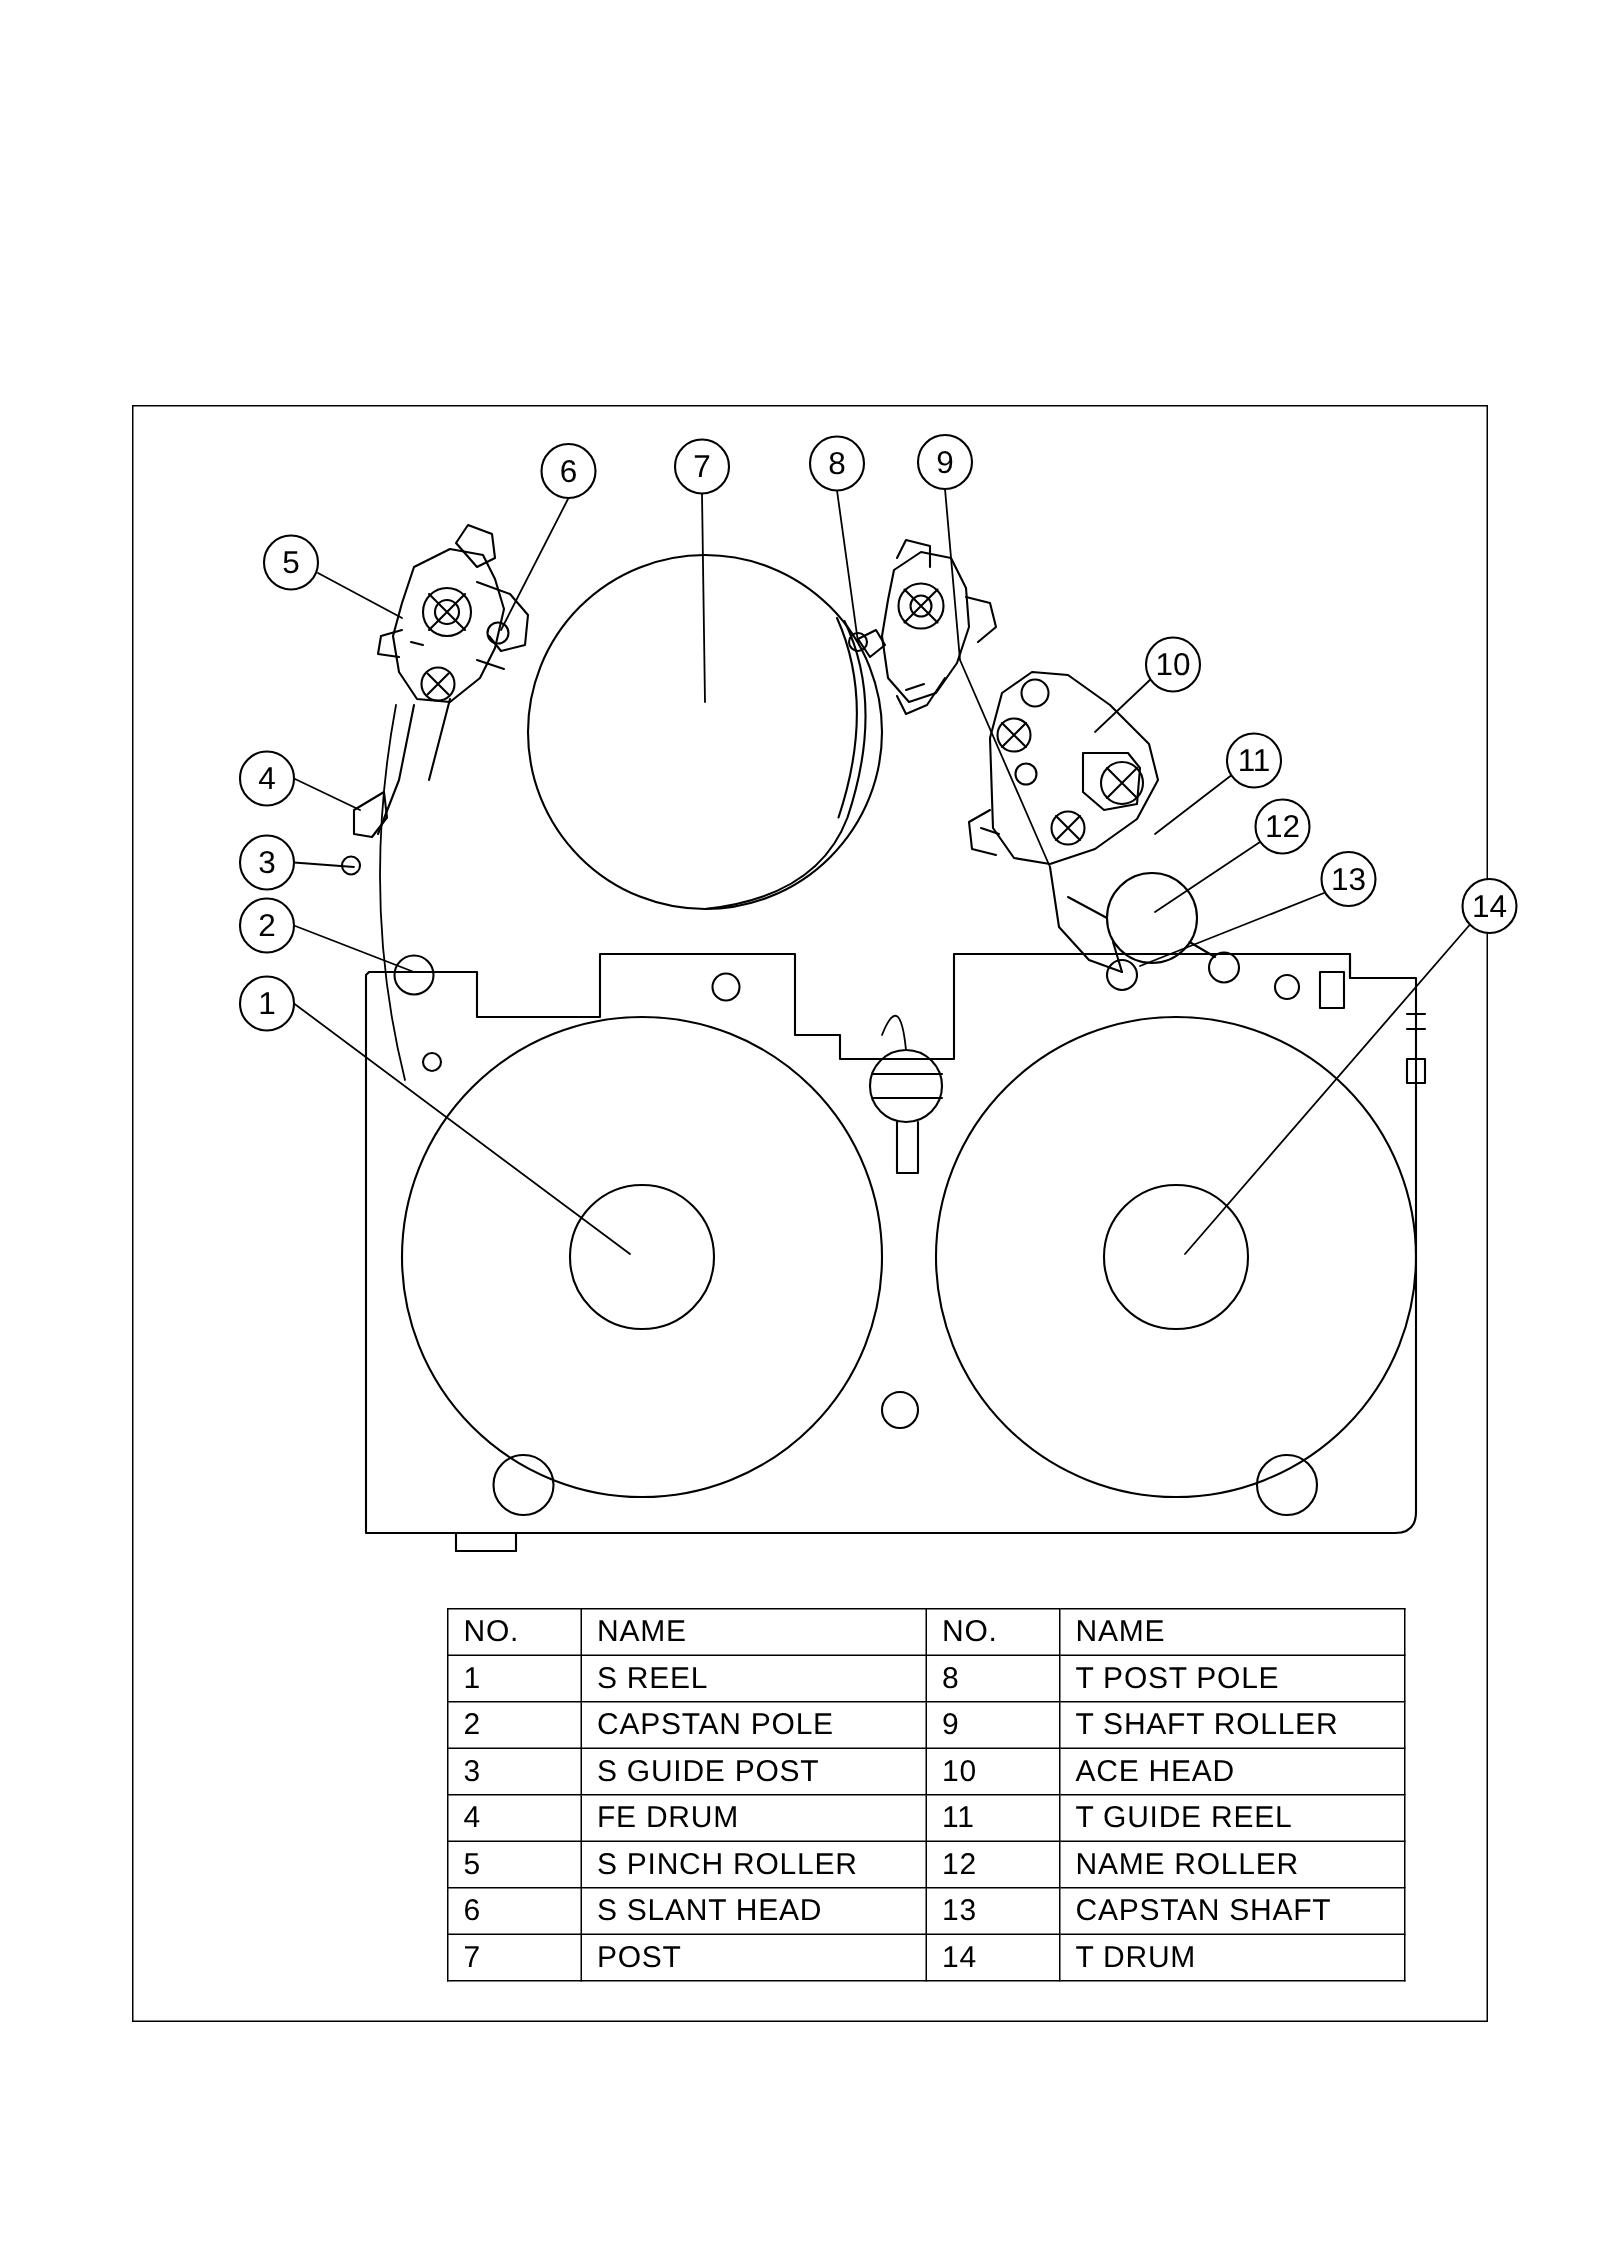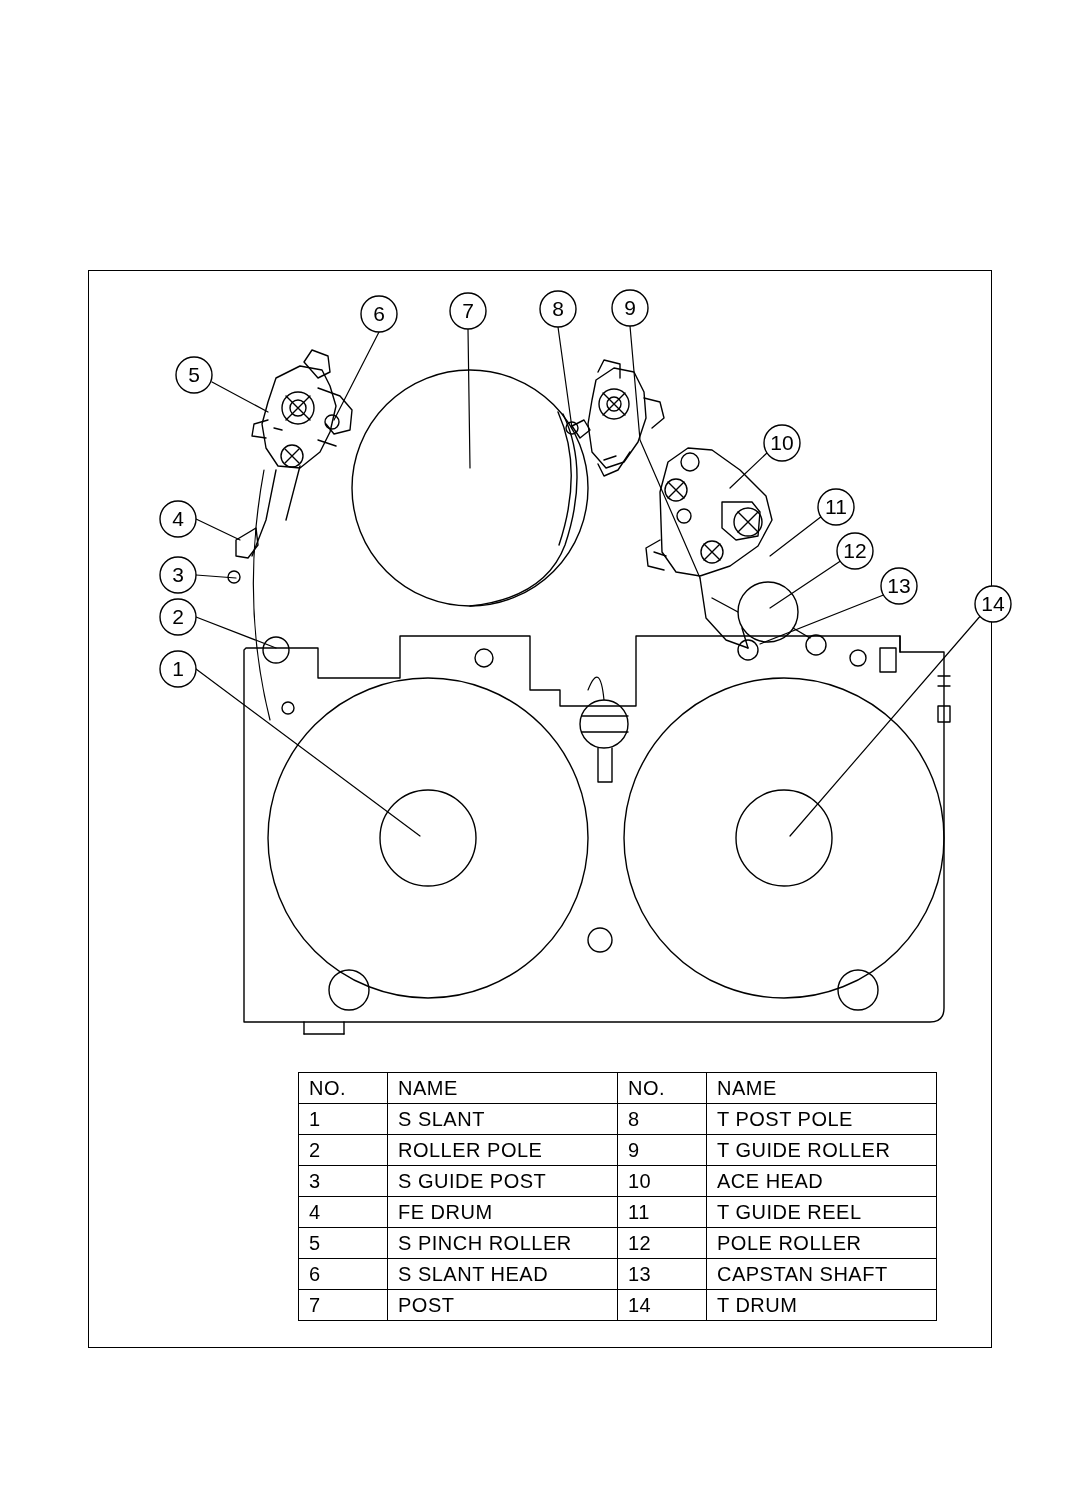--- a/index.html
+++ b/index.html
@@ -262,47 +262,47 @@
   <table class="legend">
     <tbody id="legend-body">
       <tr>
         <td class="col-no">NO.</td>
         <td class="col-name">NAME</td>
         <td class="col-no">NO.</td>
         <td class="col-name">NAME</td>
       </tr>
     <tr>
           <td class="col-no">1</td>
-          <td class="col-name">S SLANT</td>
+          <td class="col-name">S REEL</td>
           <td class="col-no">8</td>
           <td class="col-name">T POST POLE</td>
         </tr>
         <tr>
           <td class="col-no">2</td>
-          <td class="col-name">ROLLER POLE</td>
+          <td class="col-name">CAPSTAN POLE</td>
           <td class="col-no">9</td>
-          <td class="col-name">T GUIDE ROLLER</td>
+          <td class="col-name">T SHAFT ROLLER</td>
         </tr>
         <tr>
           <td class="col-no">3</td>
           <td class="col-name">S GUIDE POST</td>
           <td class="col-no">10</td>
           <td class="col-name">ACE HEAD</td>
         </tr>
         <tr>
           <td class="col-no">4</td>
           <td class="col-name">FE DRUM</td>
           <td class="col-no">11</td>
           <td class="col-name">T GUIDE REEL</td>
         </tr>
         <tr>
           <td class="col-no">5</td>
           <td class="col-name">S PINCH ROLLER</td>
           <td class="col-no">12</td>
-          <td class="col-name">POLE ROLLER</td>
+          <td class="col-name">NAME ROLLER</td>
         </tr>
         <tr>
           <td class="col-no">6</td>
           <td class="col-name">S SLANT HEAD</td>
           <td class="col-no">13</td>
           <td class="col-name">CAPSTAN SHAFT</td>
         </tr>
         <tr>
           <td class="col-no">7</td>
           <td class="col-name">POST</td>

